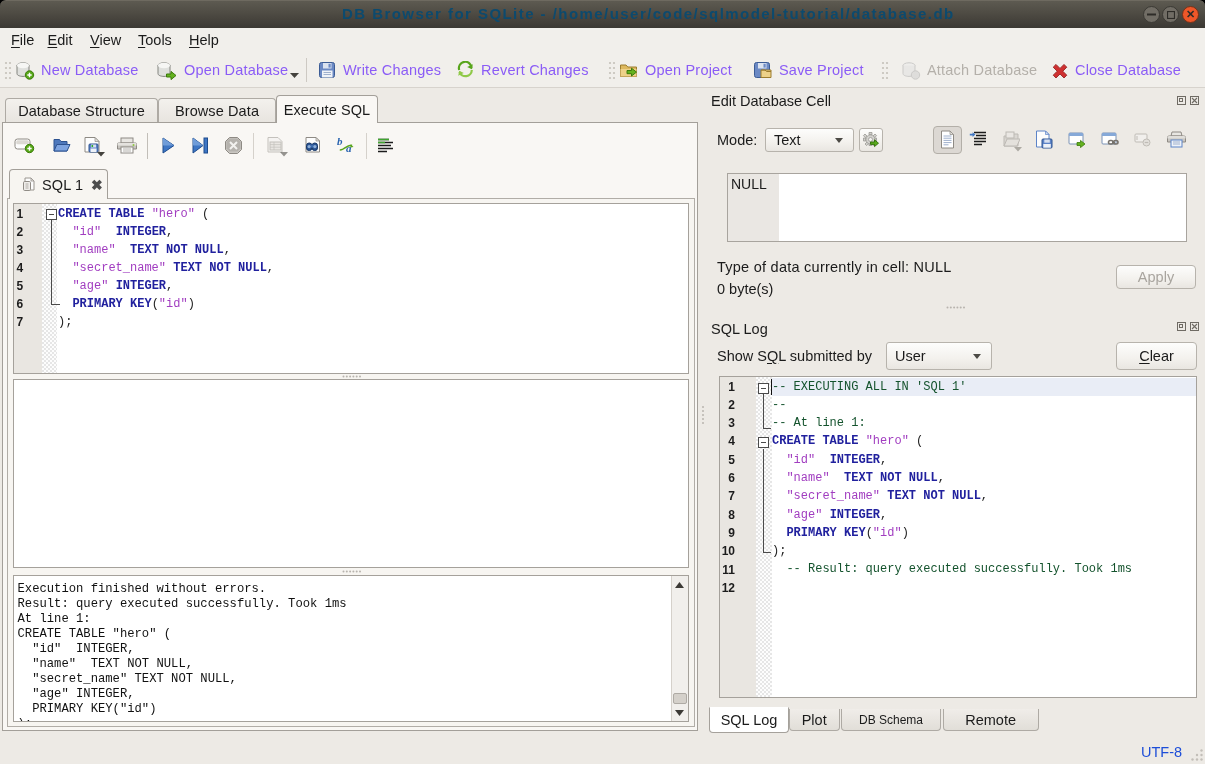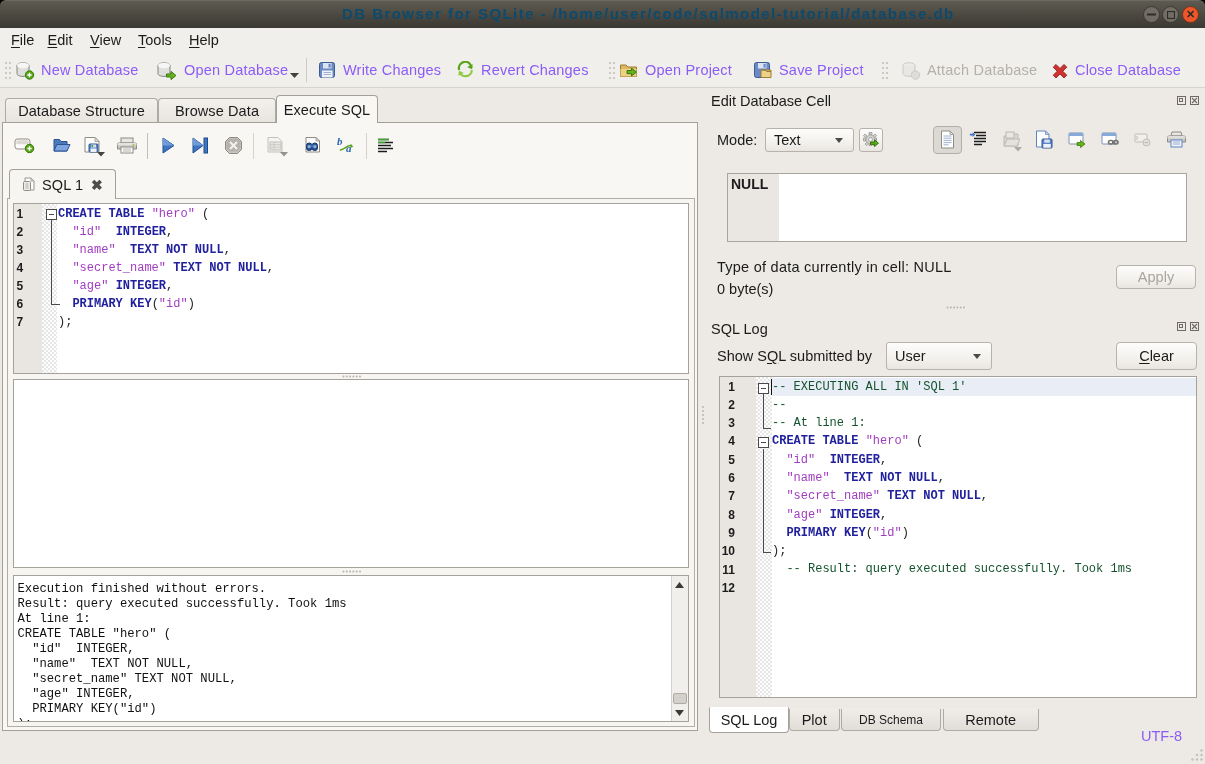--- a/index.html
+++ b/index.html
@@ -276,21 +276,21 @@
       <path d="M3 13.5c2 2.5 8-6 12-4" fill="none" stroke="#58a51c" stroke-width="1.6"></path>
       <path d="M16.5 11l-3.5.5 1-3z" fill="#58a51c"></path>
     </svg>
 <div class="vsep" style="left:366px;top:133px;height:26px;background:#d5d1cb"></div>
 <svg class="abs" style="left:377px;top:138px" width="17" height="15" viewBox="0 0 17 15">
       <path d="M1 1.5h11M1 4.5h15M1 7.5h13M1 10.5h15M1 13.5h9" stroke="#1c1c1c" stroke-width="1.4"></path>
       <path d="M1 1.5h11M1 4.5h7" stroke="#3fa52f" stroke-width="1.4"></path>
     </svg>
 </div>
 
-<div class="tab active" style="left:9px;top:169px;width:107px;height:30px;background:#f7f5f1;justify-content:flex-start;padding-left:12px">
+<div class="tab active" style="left:9px;top:169px;width:99px;height:30px;background:#f7f5f1;justify-content:flex-start;padding-left:12px">
  <svg width="13" height="15" viewBox="0 0 13 15">
       <path d="M3 1h6l3 3v9H3z" fill="#fcfcfc" stroke="#9a9690"></path>
       <path d="M9 1l3 3H9z" fill="#e8e6e2" stroke="#9a9690" stroke-width=".8"></path>
       <rect x="1.5" y="4.5" width="7" height="9" rx="1.2" fill="#efedea" stroke="#908c86"></rect>
       <path d="M3.5 7h3M3.5 9h3M3.5 11h3" stroke="#b0aca6"></path>
     </svg>
  <span style="margin-left:7px">SQL 1</span>
  <span style="margin-left:8px;color:#4d4d4d;font-weight:bold;font-size:14px">✖</span>
 </div>
 <div id="sqlpane"></div>
@@ -431,21 +431,21 @@
     </svg>
 <svg class="abs" style="left:1167px;top:131px" width="19" height="17" viewBox="0 0 19 17">
       <path d="M5 1h9l1 4H4z" fill="#e8e6e2" stroke="#8e8a84"></path>
       <path d="M2 5h15a1.5 1.5 0 011.5 1.5V11h-18V6.5A1.5 1.5 0 012 5z" fill="#c9c6c1" stroke="#8e8a84"></path>
       <path d="M2 5h15a1.5 1.5 0 011.5 1.5v1h-18v-1A1.5 1.5 0 012 5z" fill="#e0deda"></path>
       <rect x="4" y="9" width="11" height="7" fill="#eef2f8" stroke="#5d84c8"></rect>
       <path d="M6 11h7M6 13h7" stroke="#9fb0cd"></path>
     </svg>
 <div class="abs" style="left:727px;top:173px;width:460px;height:68.5px;background:#fff;border:1px solid #a8a49e">
   <div style="position:absolute;left:0;top:0;bottom:0;width:51px;background:#eae7e3"></div>
-  <div style="position:absolute;left:3px;top:2px;font-weight:bold;font-size:14px">NULL</div>
+  <div style="position:absolute;left:3px;top:2px;font-weight:normal;font-size:14px">NULL</div>
 </div>
 <div class="abs" style="left:717px;top:259px;font-size:14.5px;letter-spacing:0.25px">Type of data currently in cell: NULL</div>
 <div class="abs" style="left:717px;top:280.5px;font-size:14.5px">0 byte(s)</div>
 <div class="btn" style="left:1116px;top:264.5px;width:80px;height:24.5px;color:#a8a49e;font-size:14.5px;border-radius:4px">Apply</div>
 <svg class="abs" style="left:946px;top:306px" width="20" height="3">
       <g fill="#b8b4ae">
         <circle cx="1.5" cy="1.5" r="1"></circle>
         <circle cx="4.8" cy="1.5" r="1"></circle>
         <circle cx="8.1" cy="1.5" r="1"></circle>
         <circle cx="11.4" cy="1.5" r="1"></circle>
@@ -507,21 +507,21 @@
     </svg>
 </div>
 
 <div id="bottomtabs">
 <div class="abs" style="left:709px;top:707px;width:80px;height:26px;background:#fff;border:1px solid #a5a19b;border-top:1px solid #fff;border-radius:0 0 4px 4px;display:flex;align-items:center;justify-content:center;font-size:14.5px">SQL Log</div>
 <div class="abs" style="left:788.7px;top:709px;width:51px;height:22px;background:linear-gradient(#f0ede9,#e1ded8);border:1px solid #aeaaa4;border-top:none;border-radius:0 0 4px 4px;display:flex;align-items:center;justify-content:center;font-size:14.5px">Plot</div>
 <div class="abs" style="left:841px;top:709px;width:100px;height:22px;background:linear-gradient(#f0ede9,#e1ded8);border:1px solid #aeaaa4;border-top:none;border-radius:0 0 4px 4px;display:flex;align-items:center;justify-content:center;font-size:12px">DB Schema</div>
 <div class="abs" style="left:942.6px;top:709px;width:96px;height:22px;background:linear-gradient(#f0ede9,#e1ded8);border:1px solid #aeaaa4;border-top:none;border-radius:0 0 4px 4px;display:flex;align-items:center;justify-content:center;font-size:14.5px">Remote</div>
 </div>
 
-<div class="abs" style="left:1141px;top:728px;color:#8b5cf6;font-size:14.5px">UTF-8</div>
+<div class="abs" style="left:1141px;top:744px;color:#1d4ed8;font-size:14.5px">UTF-8</div>
 <svg class="abs" style="left:1190px;top:748px" width="14" height="14">
     <g fill="#c2beb8">
       <circle cx="11.5" cy="2.5" r="1.2"></circle>
       <circle cx="7" cy="7" r="1.2"></circle>
       <circle cx="11.5" cy="7" r="1.2"></circle>
       <circle cx="2.5" cy="11.5" r="1.2"></circle>
       <circle cx="7" cy="11.5" r="1.2"></circle>
       <circle cx="11.5" cy="11.5" r="1.2"></circle>
     </g>
   </svg>

